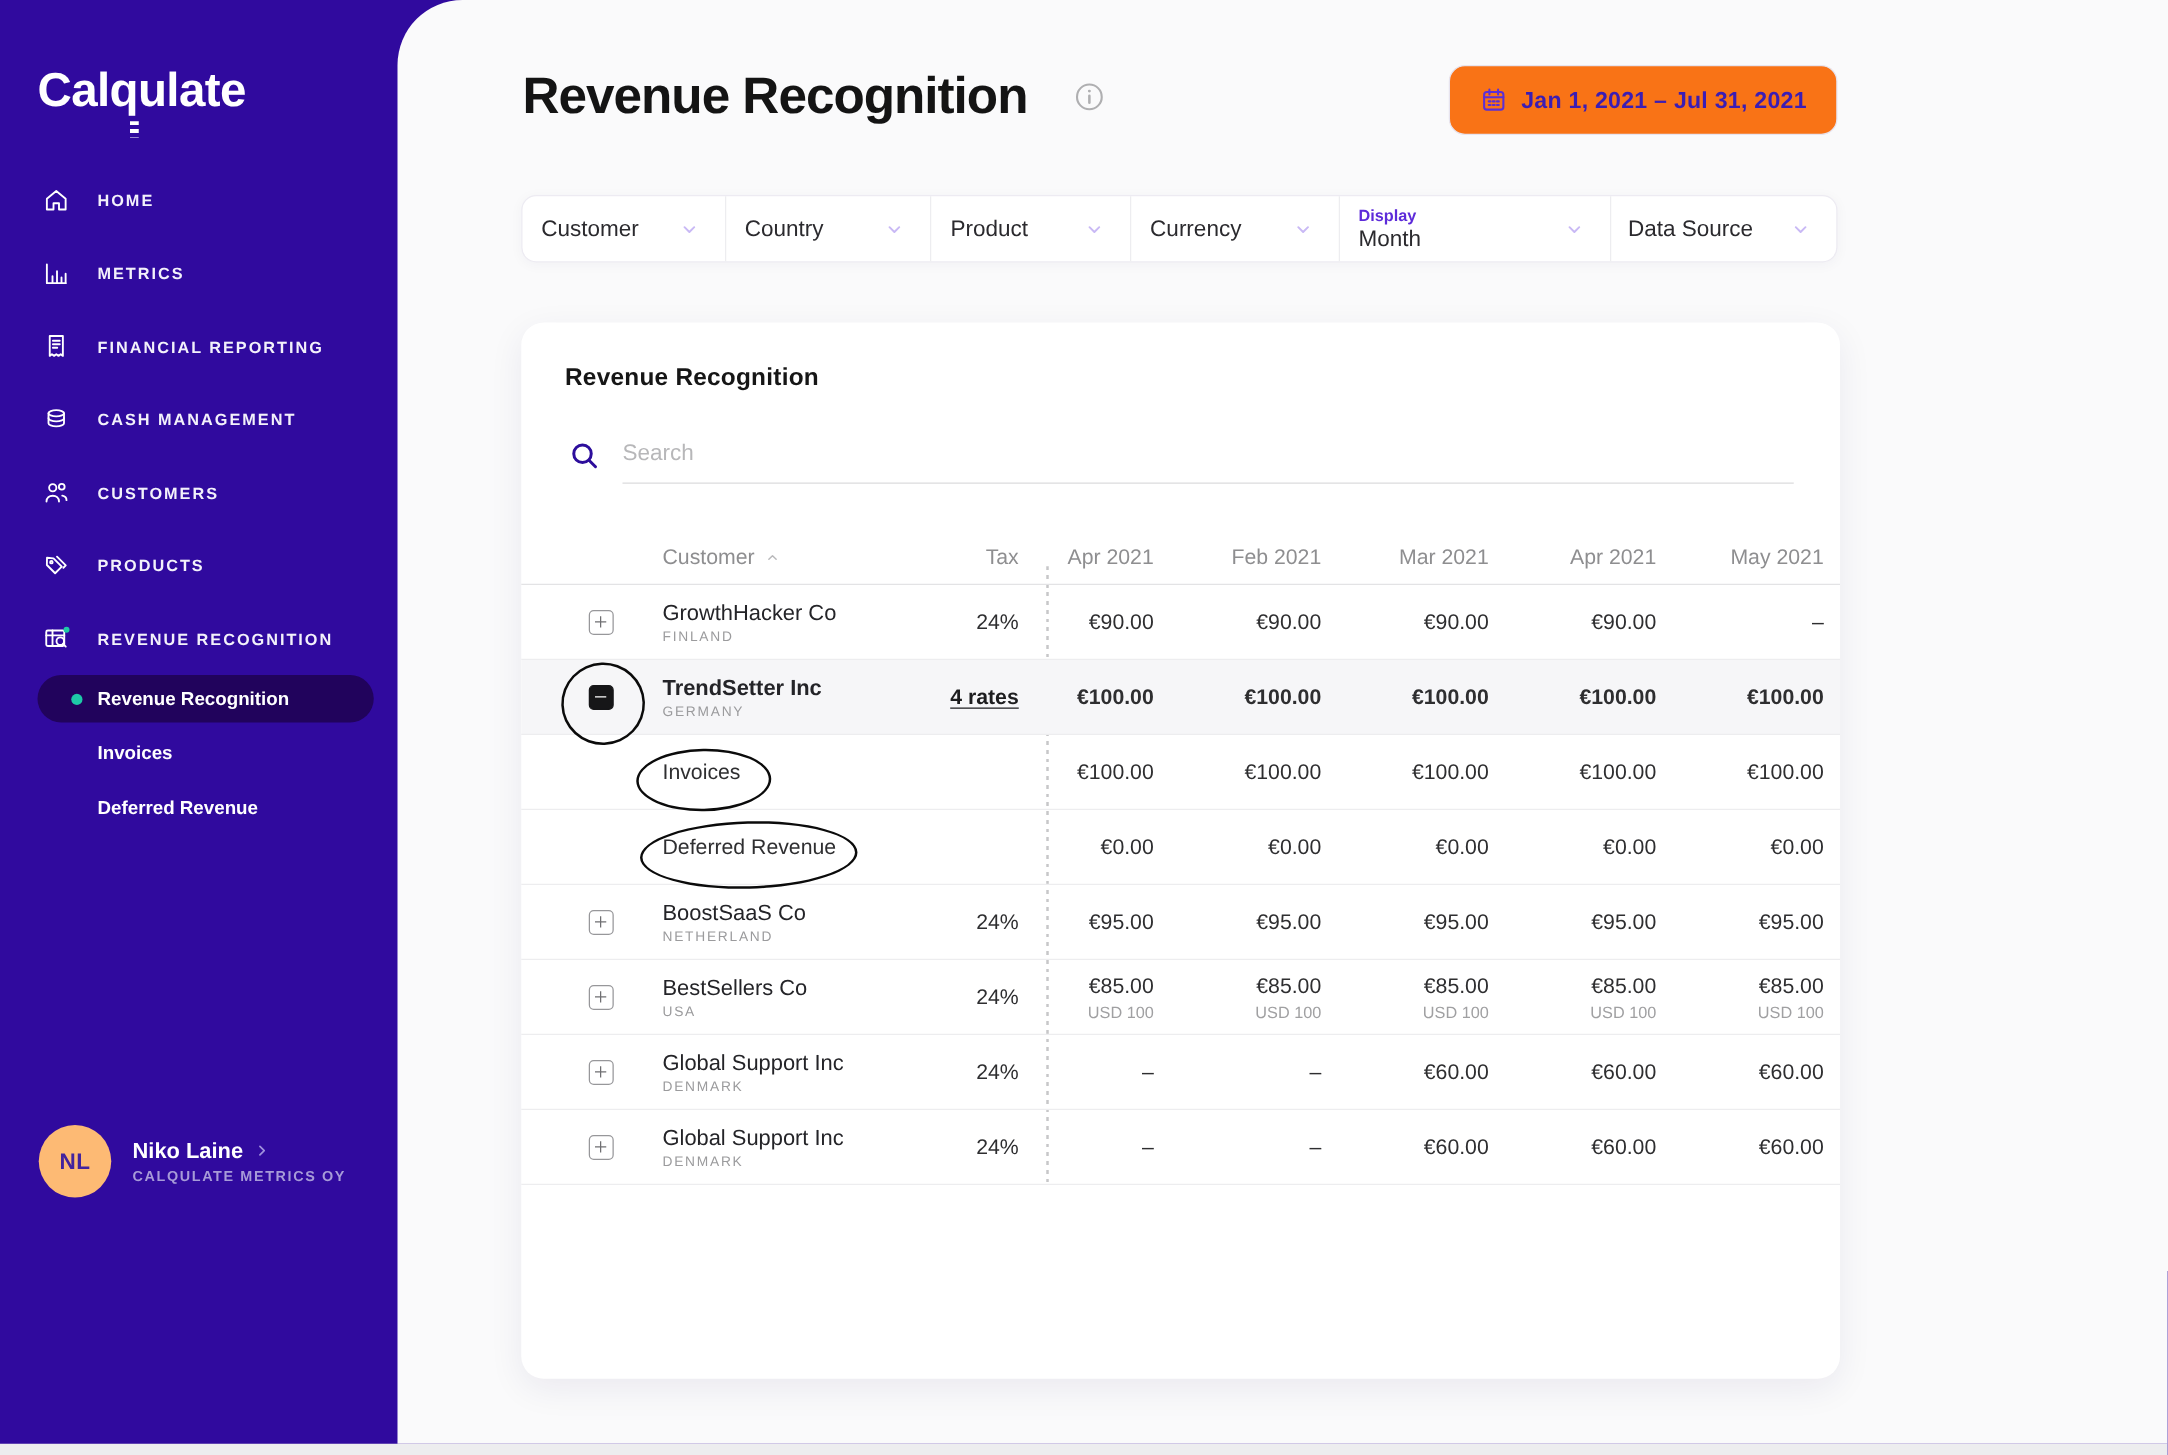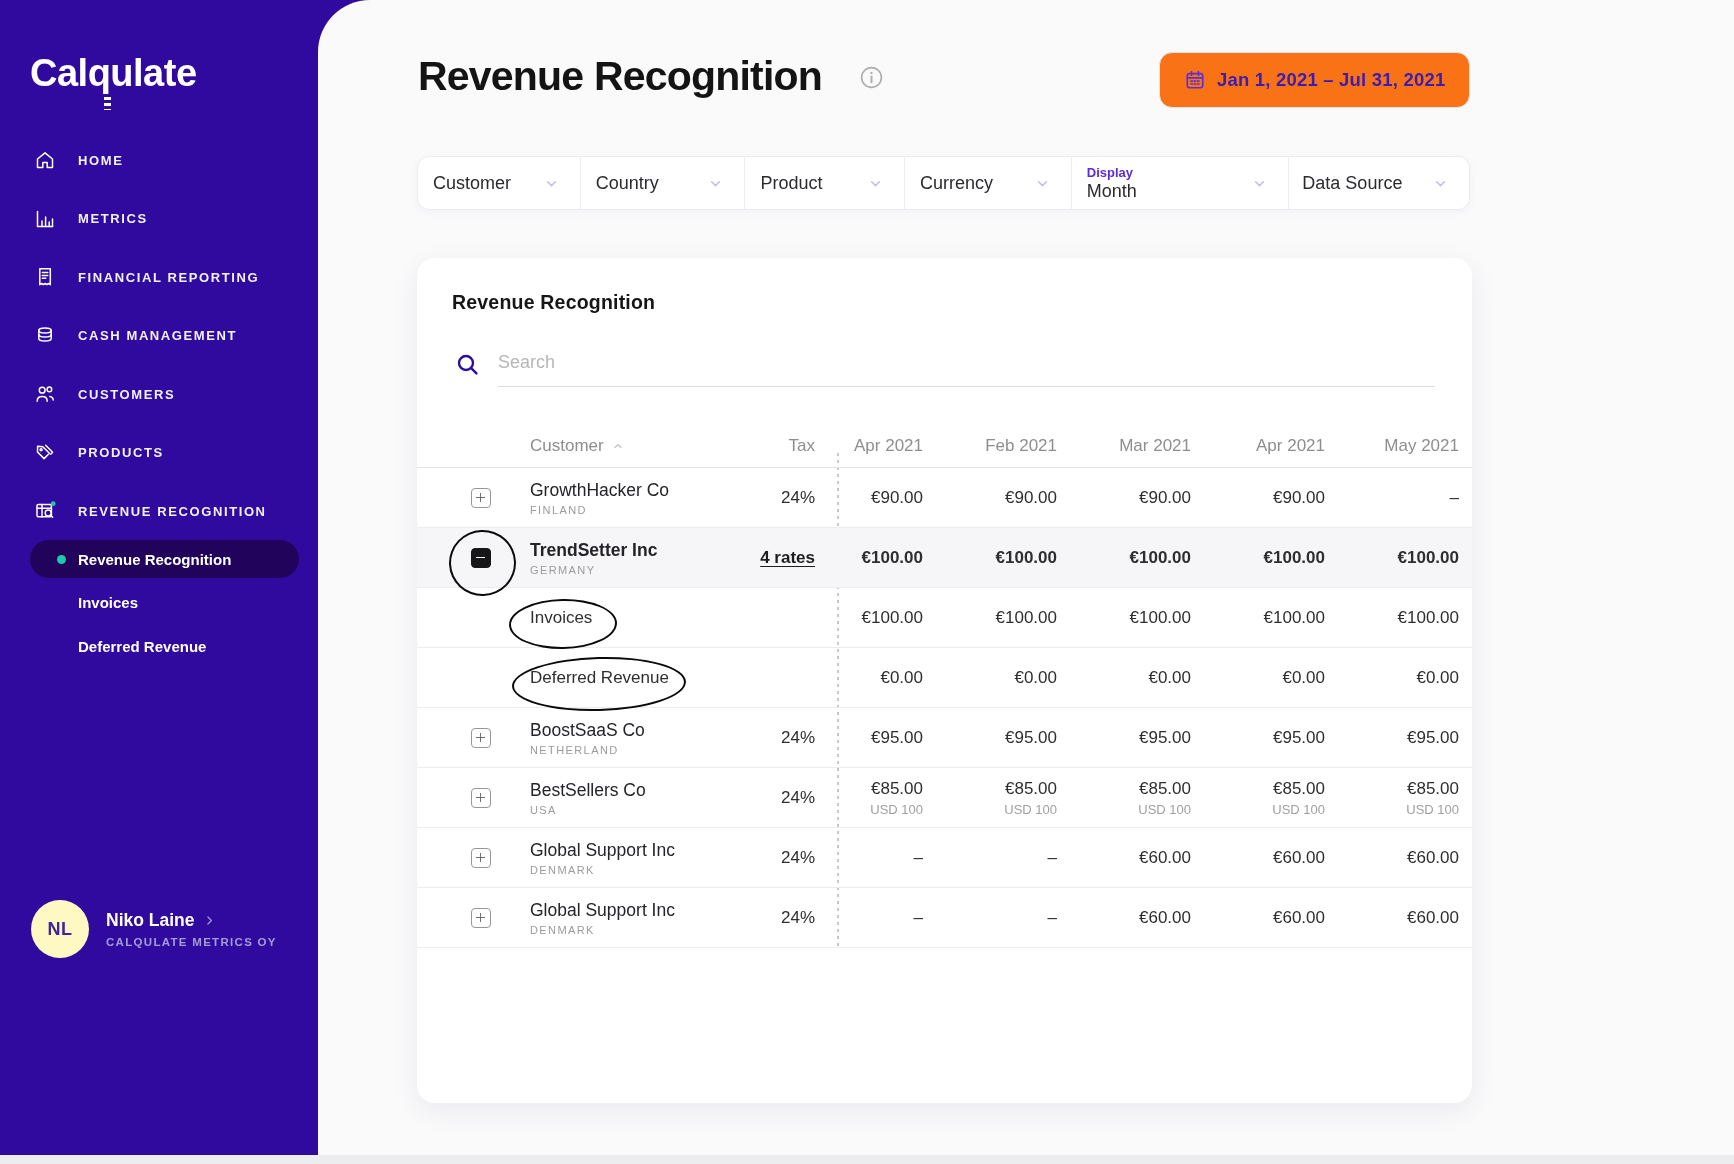--- a/index.html
+++ b/index.html
@@ -20,21 +20,21 @@
   .mi-icon svg *:not(.tdot) { fill:none; stroke:#fff; stroke-width:1.5; stroke-linecap:round; stroke-linejoin:round; }
   .mi-label { margin-left:21px; font-size:13px; font-weight:700; letter-spacing:1.6px; color:#F3F1FB; }
   .submenu { position:absolute; top:540px; left:0; right:0; }
   .sub-pill { display:flex; align-items:center; height:38px; margin:0 19px 0 30px; width:269px;
               border-radius:19px; background:#21035C; cursor:pointer; }
   .teal-dot { width:9px; height:9px; border-radius:50%; background:#1EC9A7; margin:0 12px 0 27px; }
   .sub-pill span.lbl { font-size:15px; font-weight:600; color:#fff; }
   .sub-item { height:38px; line-height:38px; margin-top:6px; padding-left:78px; font-size:15px;
               font-weight:600; color:#fff; cursor:pointer; }
   .user { position:absolute; left:31px; top:900px; display:flex; align-items:center; gap:17px; cursor:pointer; }
-  .avatar { width:58px; height:58px; border-radius:50%; background:#fef9c3; color:#42239E;
+  .avatar { width:58px; height:58px; border-radius:50%; background:#fdba74; color:#42239E;
             display:flex; align-items:center; justify-content:center; font-size:18px; font-weight:700; letter-spacing:.5px; }
   .uname-row { display:flex; align-items:center; gap:7px; }
   .uname { font-size:17.5px; font-weight:700; color:#fff; }
   .uchev svg { width:15px; height:15px; display:block; }
   .uchev path { fill:none; stroke:#9F90DC; stroke-width:2.2; stroke-linecap:round; stroke-linejoin:round; }
   .ucompany { margin-top:5px; font-size:11.5px; font-weight:700; letter-spacing:1.3px; color:#A79BD8; }
 
   
   .main { position:absolute; left:318px; top:0; width:1416px; height:1155px; background:#FAFAFB;
           border-top-left-radius:52px; }

